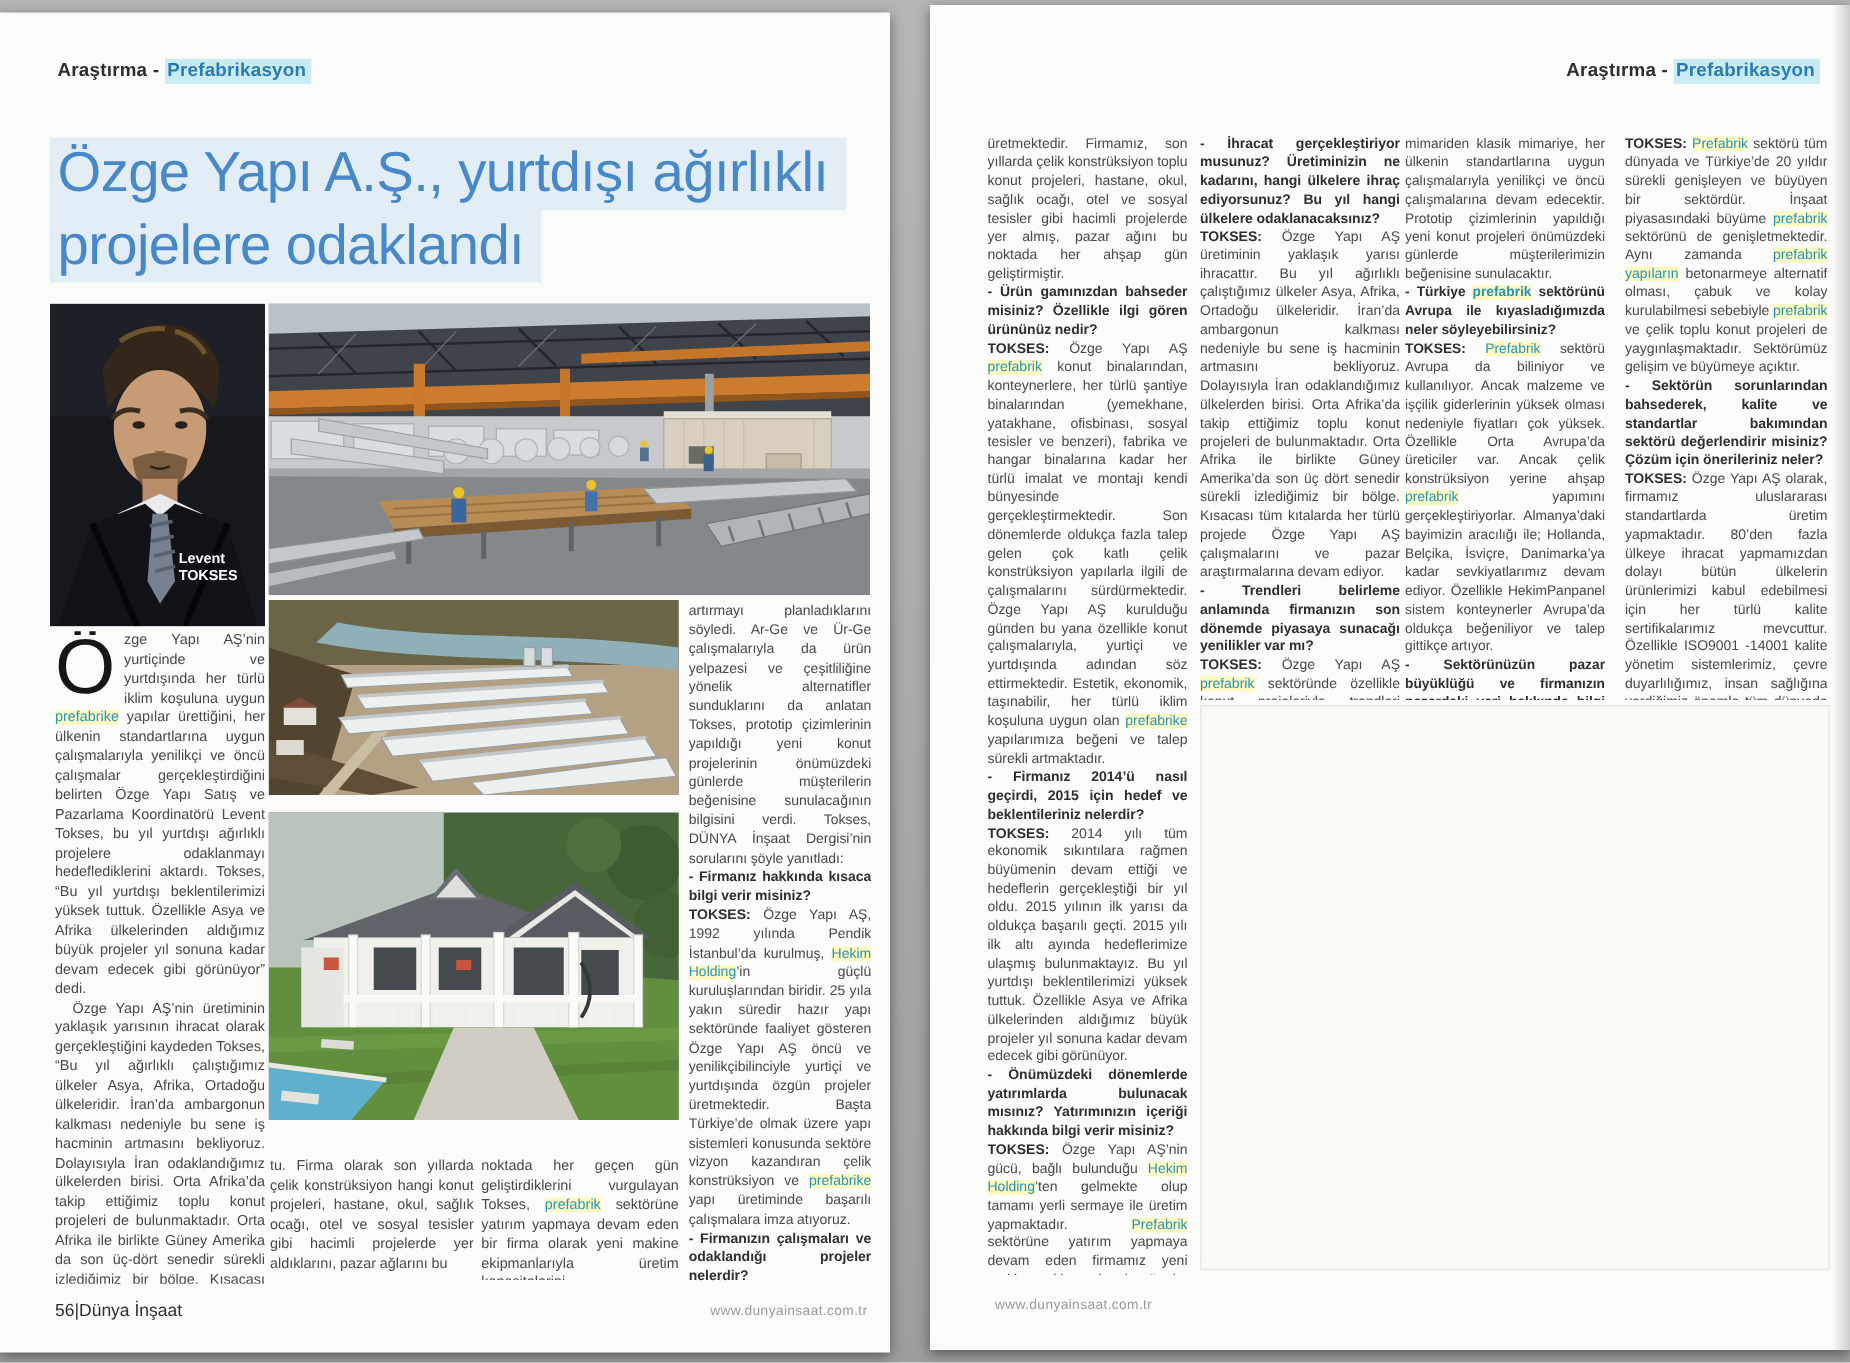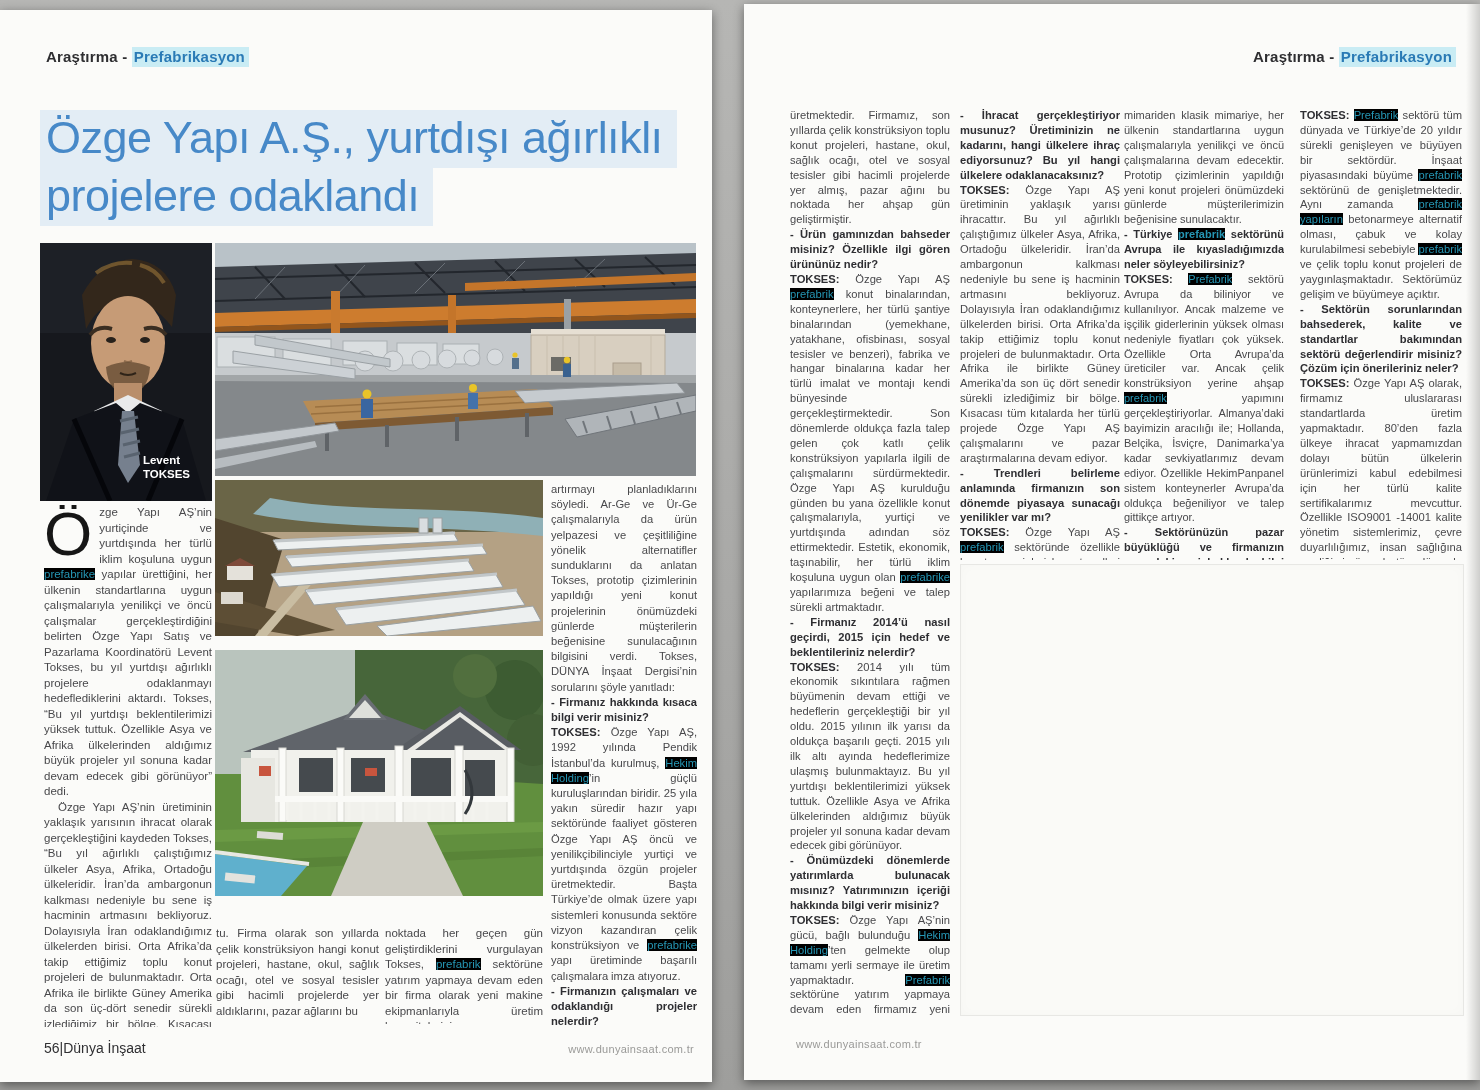--- a/index.html
+++ b/index.html
@@ -20,21 +20,21 @@
     font-weight:400;letter-spacing:-.5px;}
   .title .t-line{display:table;background:#e3edf5;padding:0 14px 2px 6px;margin-left:-6px;}
   .photo{position:absolute;overflow:hidden;background:#888;}
   .photo svg{display:block;}
   .caption{position:absolute;color:#fff;font-weight:bold;font-size:11.5px;line-height:14px;text-align:left;}
   .col{position:absolute;font-size:11.5px;line-height:15.5px;color:#48484b;
     text-align:justify;overflow:hidden;word-spacing:-.2px;}
   .col p{margin:0;}
   .col p.q{font-weight:bold;color:#2e2e32;}
   .col p.ind{text-indent:14px;}
-  .col .hl{color:#2596b4;background:#000000;}
+  .col .hl{color:#2596b4;background:#fef9c3;}
   .col .bd{font-weight:bold;color:#2e2e32;}
   .col .cap{float:left;font-size:62px;line-height:50px;padding:4px 7px 0 0;color:#161616;}
   .footer-page{position:absolute;font-size:14px;color:#2f2f32;}
   .footer-url{position:absolute;font-size:11px;color:#9a9a98;letter-spacing:.3px;}
   .blank-panel{position:absolute;background:#fafaf7;border:1px solid #e7e7e4;
     box-shadow:inset 0 0 12px rgba(0,0,0,.02);}
 </style>
 </head>
 <body>
 
@@ -63,21 +63,21 @@
       <path d="M84,118 Q88,120 92,118" stroke="#8d6b4c" stroke-width="2" fill="none"></path>
       <path d="M66,124 Q88,114 110,124 Q108,150 88,152 Q68,150 66,124 Z" fill="#6b5138" opacity=".85"></path>
       <path d="M80,130 Q88,134 96,130" stroke="#2e2318" stroke-width="2" fill="none"></path>
       <rect x="74" y="140" width="28" height="26" fill="#b98e6a"></rect>
       <polygon points="54,168 88,152 122,168 112,182 64,182" fill="#e9eaeb"></polygon>
       <polygon points="6,258 34,176 76,160 88,170 100,160 142,176 166,258" fill="#101218"></polygon>
       <path d="M34,176 L70,258 M142,176 L108,258" stroke="#05060a" stroke-width="5"></path>
       <polygon points="82,168 94,168 100,222 88,240 78,222" fill="#76808e"></polygon>
       <path d="M80,178 L98,174 M81,190 L99,186 M83,202 L100,198 M84,214 L100,210" stroke="#59636f" stroke-width="3"></path>
     </svg>
-    <div class="caption" style="right:22px;bottom:20px;">
+    <div class="caption" style="right:22px;bottom:33px;">
       <div>Levent</div>
       <div>TOKSES</div>
     </div>
   </div>
 
   <div class="photo" style="left:215px;top:233px;width:481px;height:233px;">
     <svg width="481" height="233" viewBox="0 0 481 233">
       <rect width="481" height="233" fill="#9aa0a3"></rect>
       <rect width="481" height="92" fill="#3f444b"></rect>
       <polygon points="0,0 481,0 481,10 0,24" fill="#b9c2c8"></polygon>

